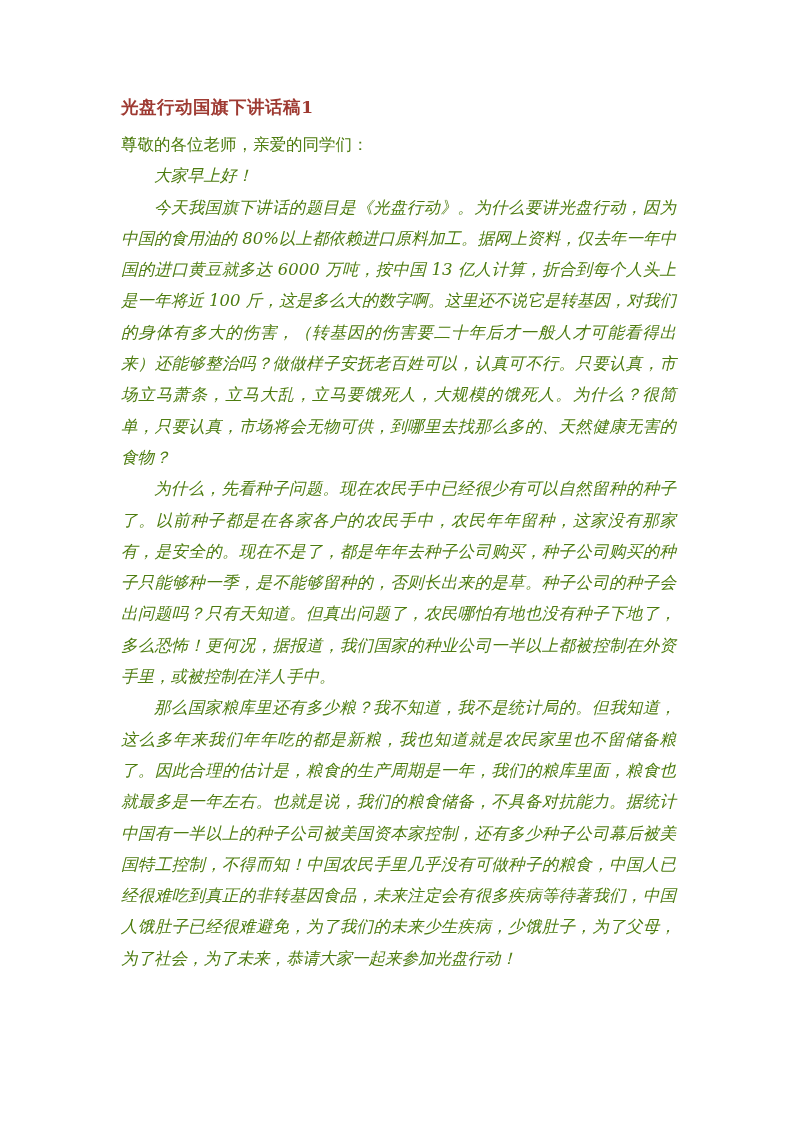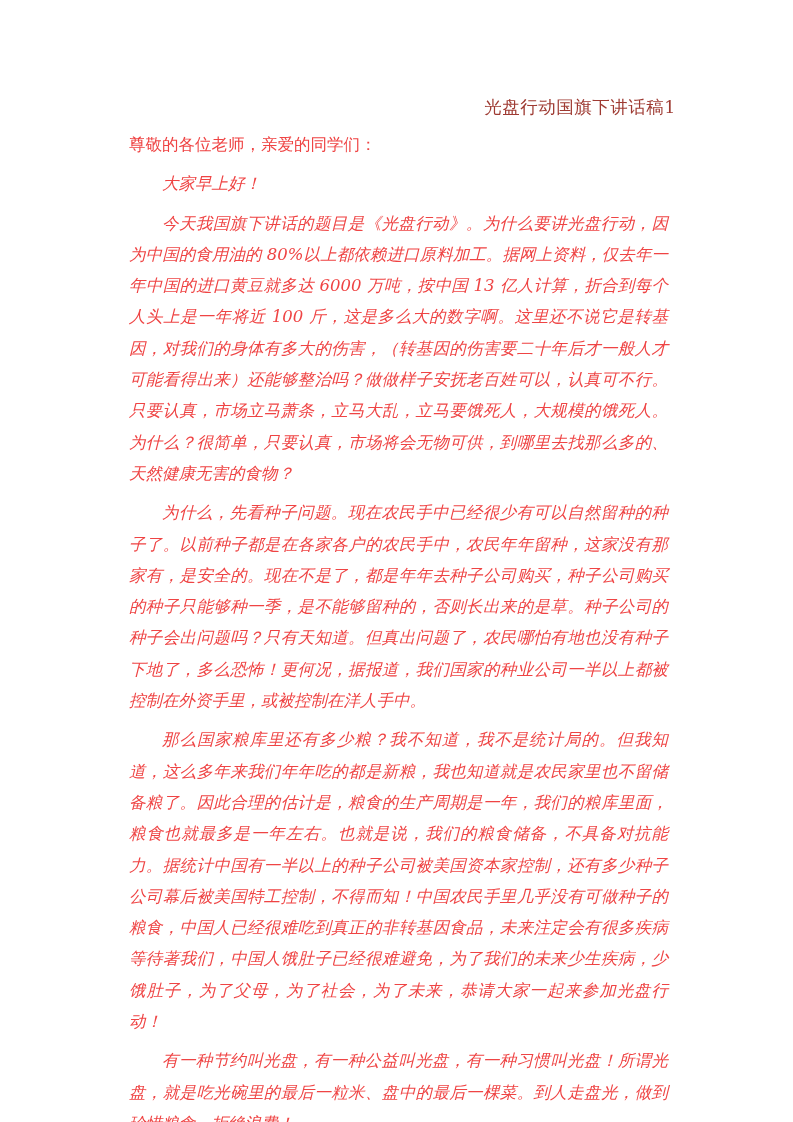--- a/index.html
+++ b/index.html
@@ -17,30 +17,30 @@
     box-sizing: border-box;
     width: 793px;
     height: 1122px;
     background: #ffffff;
     padding: 95px 117px 40px 121px;
   }
   .doc-title {
     margin: 0 0 10px 0;
     font-size: 17.5px;
     line-height: 24px;
-    font-weight: normal;
-    text-align: right;
+    font-weight: bold;
+    text-align: left;
     color: #9e3a32;
     letter-spacing: 0.5px;
   }
   .para {
-    margin: 8px;
+    margin: 0;
     font-size: 16.5px;
     line-height: 31.3px;
-    color: #ef4444;
+    color: #4d7c0f;
     text-align: justify;
     word-break: break-all;
   }
   .para.indent {
     text-indent: 2em;
     font-style: italic;
   }
 </style>
 </head>
 <body>
@@ -51,14 +51,13 @@
   <p class="para">尊敬的各位老师，亲爱的同学们：</p>
 
   <p class="para indent">大家早上好！</p>
 
   <p class="para indent">今天我国旗下讲话的题目是《光盘行动》。为什么要讲光盘行动，因为中国的食用油的 80%以上都依赖进口原料加工。据网上资料，仅去年一年中国的进口黄豆就多达 6000 万吨，按中国 13 亿人计算，折合到每个人头上是一年将近 100 斤，这是多么大的数字啊。这里还不说它是转基因，对我们的身体有多大的伤害，（转基因的伤害要二十年后才一般人才可能看得出来）还能够整治吗？做做样子安抚老百姓可以，认真可不行。只要认真，市场立马萧条，立马大乱，立马要饿死人，大规模的饿死人。为什么？很简单，只要认真，市场将会无物可供，到哪里去找那么多的、天然健康无害的食物？</p>
 
   <p class="para indent">为什么，先看种子问题。现在农民手中已经很少有可以自然留种的种子了。以前种子都是在各家各户的农民手中，农民年年留种，这家没有那家有，是安全的。现在不是了，都是年年去种子公司购买，种子公司购买的种子只能够种一季，是不能够留种的，否则长出来的是草。种子公司的种子会出问题吗？只有天知道。但真出问题了，农民哪怕有地也没有种子下地了，多么恐怖！更何况，据报道，我们国家的种业公司一半以上都被控制在外资手里，或被控制在洋人手中。</p>
 
   <p class="para indent">那么国家粮库里还有多少粮？我不知道，我不是统计局的。但我知道，这么多年来我们年年吃的都是新粮，我也知道就是农民家里也不留储备粮了。因此合理的估计是，粮食的生产周期是一年，我们的粮库里面，粮食也就最多是一年左右。也就是说，我们的粮食储备，不具备对抗能力。据统计中国有一半以上的种子公司被美国资本家控制，还有多少种子公司幕后被美国特工控制，不得而知！中国农民手里几乎没有可做种子的粮食，中国人已经很难吃到真正的非转基因食品，未来注定会有很多疾病等待著我们，中国人饿肚子已经很难避免，为了我们的未来少生疾病，少饿肚子，为了父母，为了社会，为了未来，恭请大家一起来参加光盘行动！</p>
 
-  <p class="para indent">有一种节约叫光盘，有一种公益叫光盘，有一种习惯叫光盘！所谓光盘，就是吃光碗里的最后一粒米、盘中的最后一棵菜。到人走盘光，做到珍惜粮食，拒绝浪费！</p>
 </div>
 
 </body></html>

